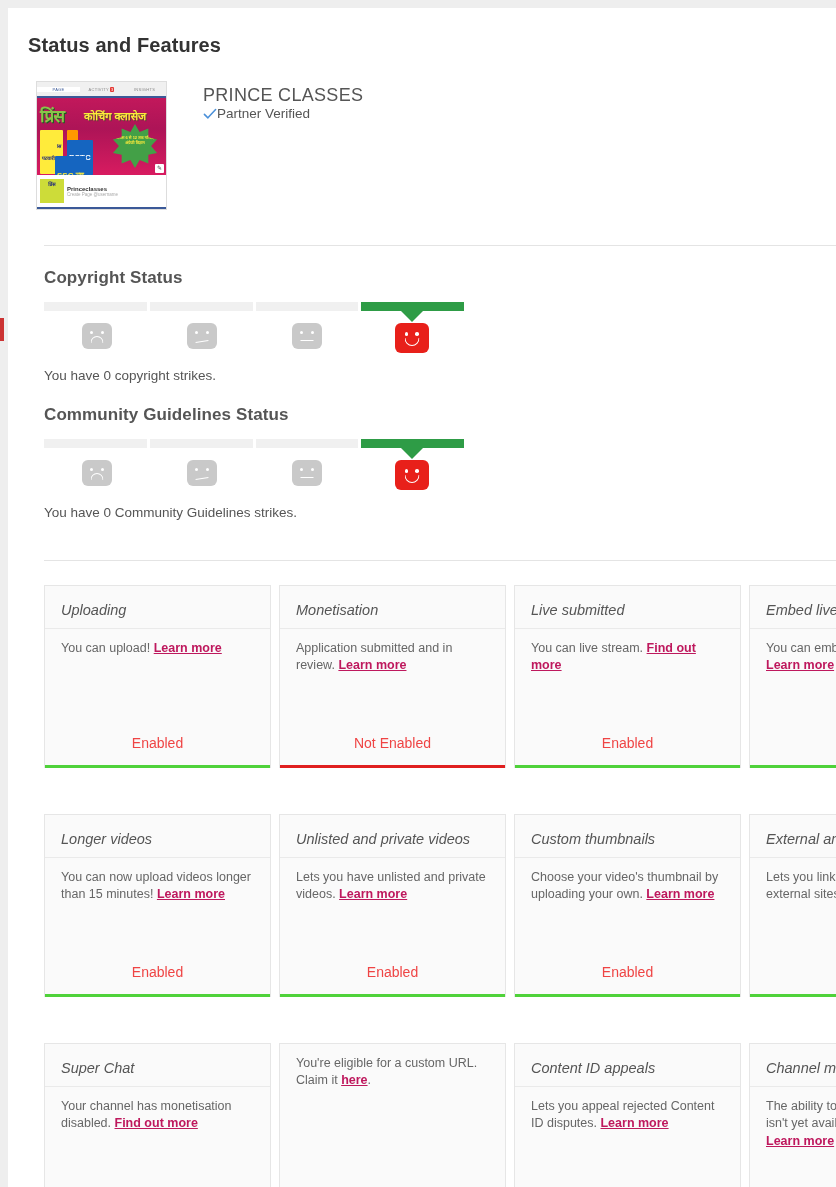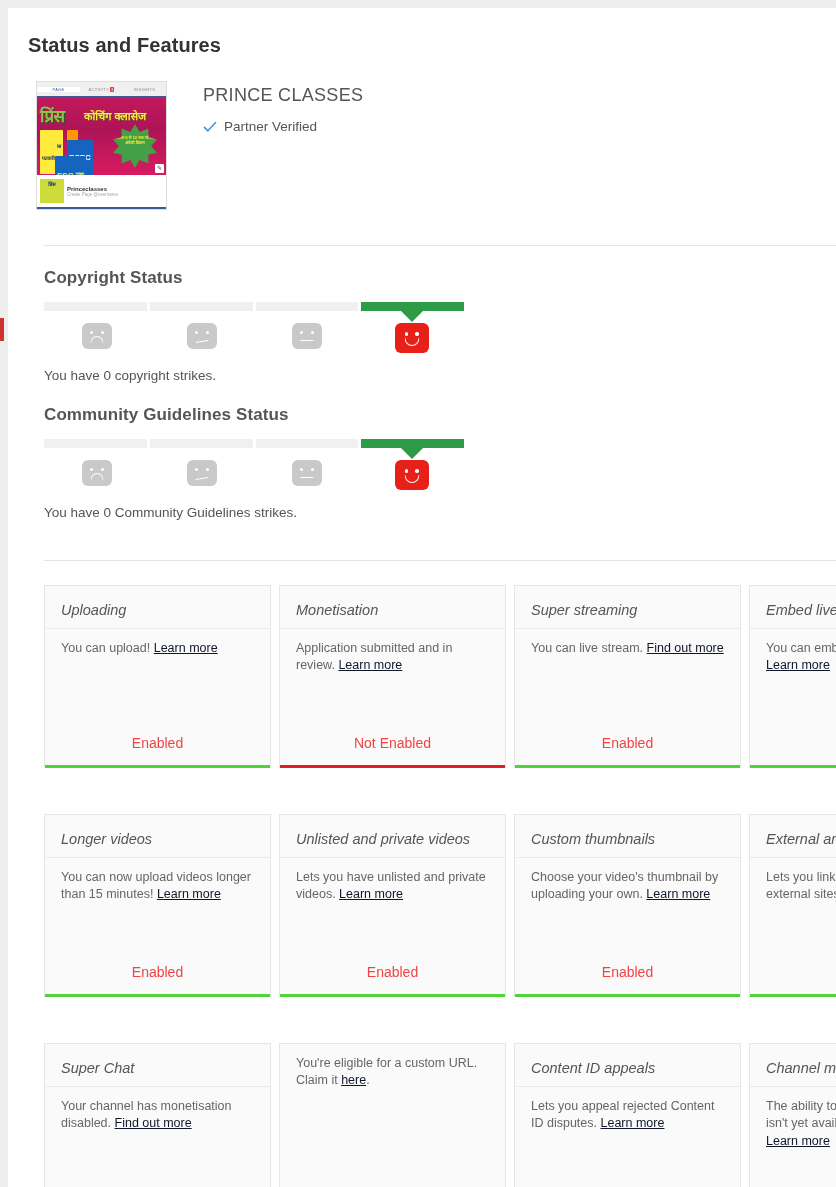--- a/index.html
+++ b/index.html
@@ -96,21 +96,21 @@
   }
   .foot-name { font-size: 6px; color: #333; font-weight: bold; }
   .foot-sub { font-size: 4.5px; color: #aaa; }
   .thumb-bottombar { height: 2px; background: #3b5998; }
 
   .channel-meta { padding-left: 36px; padding-top: 4px; }
   .channel-name {
     font-size: 18px; color: #555555; letter-spacing: .3px; font-weight: normal;
   }
   .verified-row {
-    display: flex; align-items: center; gap: 7px; margin-top: 13px;
+    display: flex; align-items: center; 
   }
   .check-icon { width: 14px; height: 14px; flex: 0 0 auto; }
   .verified-text { font-size: 13.5px; color: #555555; }
 
   .divider {
     height: 1px; background: #e4e4e4; margin: 35px 0 0 36px; width: 1000px;
   }
 
   
   .meter-section { padding-left: 36px; }
@@ -166,21 +166,21 @@
     display: flex; flex-direction: column; position: relative;
   }
   .card-head {
     font-size: 14.5px; color: #555555; padding: 16px 16px 10px 16px;
     border-bottom: 1px solid #eaeaea; margin: 0 0px; font-style: italic;
   }
   .card-body {
     font-size: 12.5px; color: #666666; padding: 11px 16px 0 16px;
     line-height: 1.38; flex: 1;
   }
-  .card-body a { color: #0f172a; text-decoration: underline; }
+  .card-body a { color: #be185d; text-decoration: underline; font-weight: bold; }
   .card-foot {
     display: flex; align-items: center; justify-content: center;
     padding: 0 16px 14px 16px; font-size: 14px; color: #ef4444;
   }
   .card-accent { height: 3px; width: 100%; }
   .accent-enabled { background: #4fd23a; }
   .accent-notenabled { background: #e02020; }
 </style>
 </head>
 <body>
@@ -334,21 +334,21 @@
         </div>
         <div class="card">
           <div class="card-head">Monetisation</div>
           <div class="card-body">Application submitted and in review. <a href="#">Learn more</a></div>
           <div class="card-foot">
             <span>Not Enabled</span>
           </div>
           <div class="card-accent accent-notenabled"></div>
         </div>
         <div class="card">
-          <div class="card-head">Super streaming</div>
+          <div class="card-head">Live submitted</div>
           <div class="card-body">You can live stream. <a href="#">Find out more</a></div>
           <div class="card-foot">
             <span>Enabled</span>
           </div>
           <div class="card-accent accent-enabled"></div>
         </div>
         <div class="card">
           <div class="card-head">Embed live streams</div>
           <div class="card-body">You can embed live streams. <a href="#">Learn more</a></div>
           <div class="card-foot">

